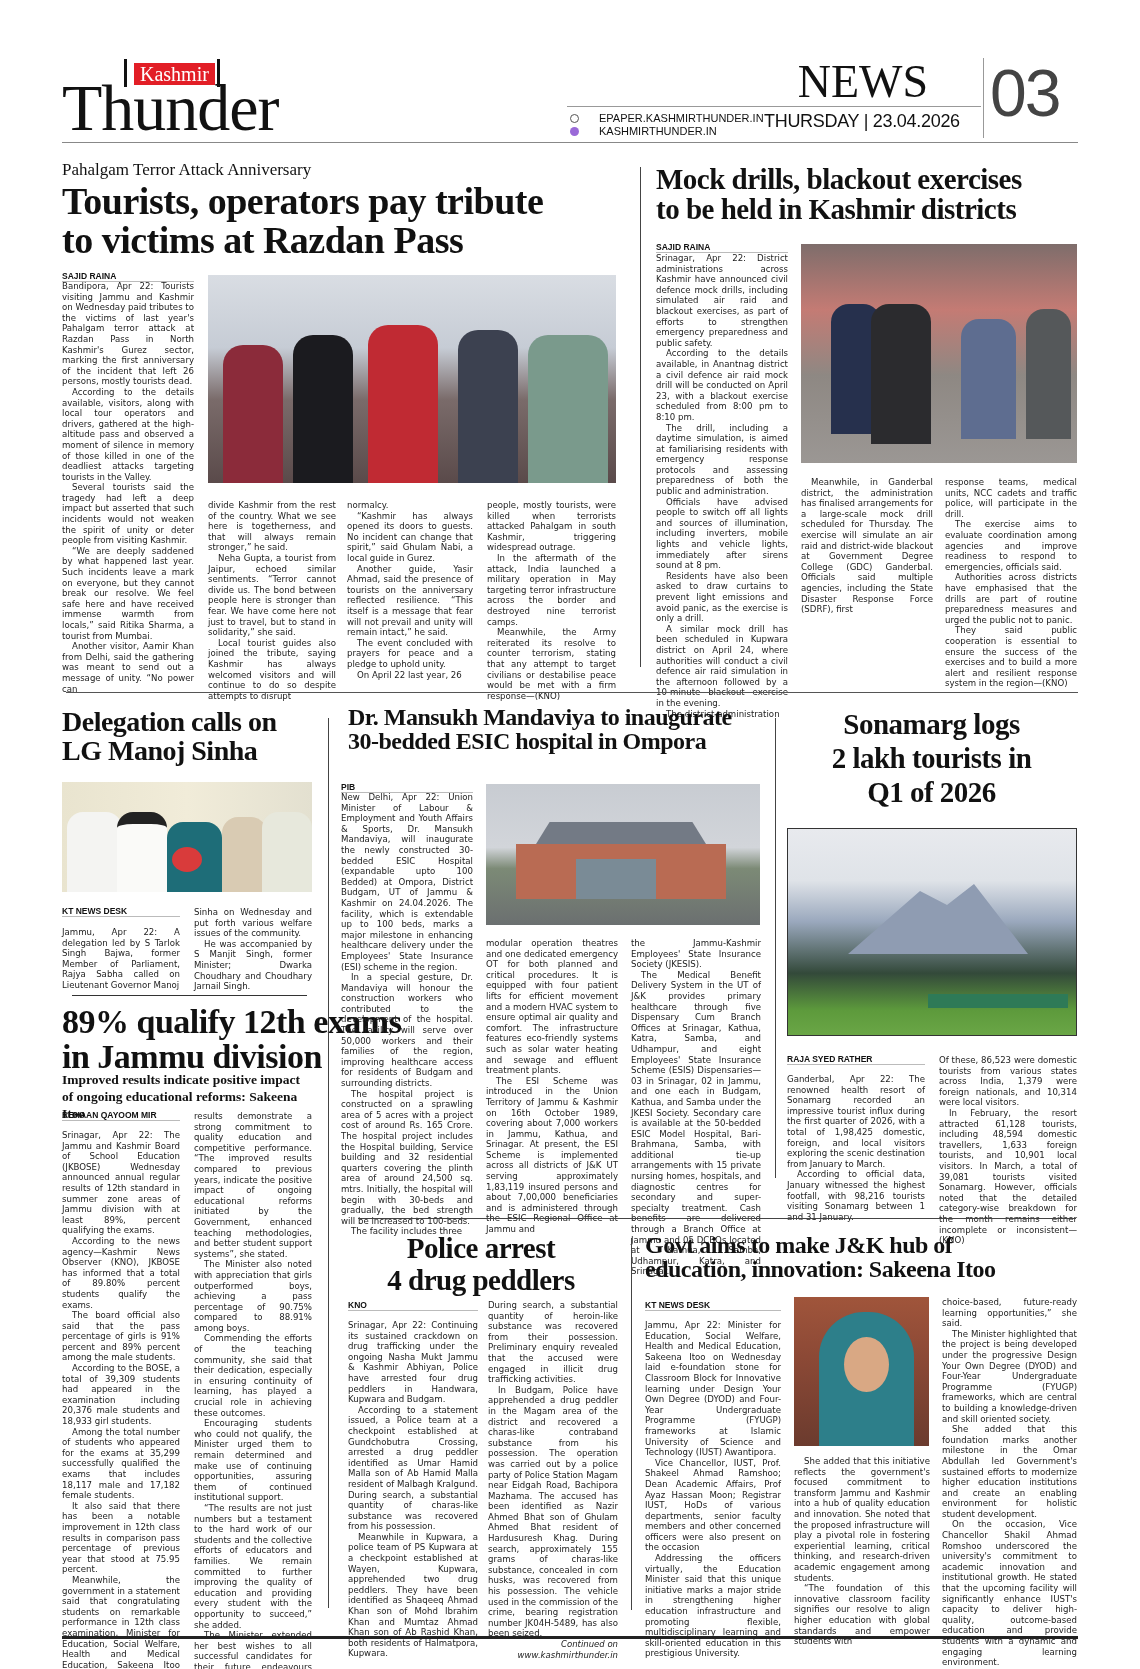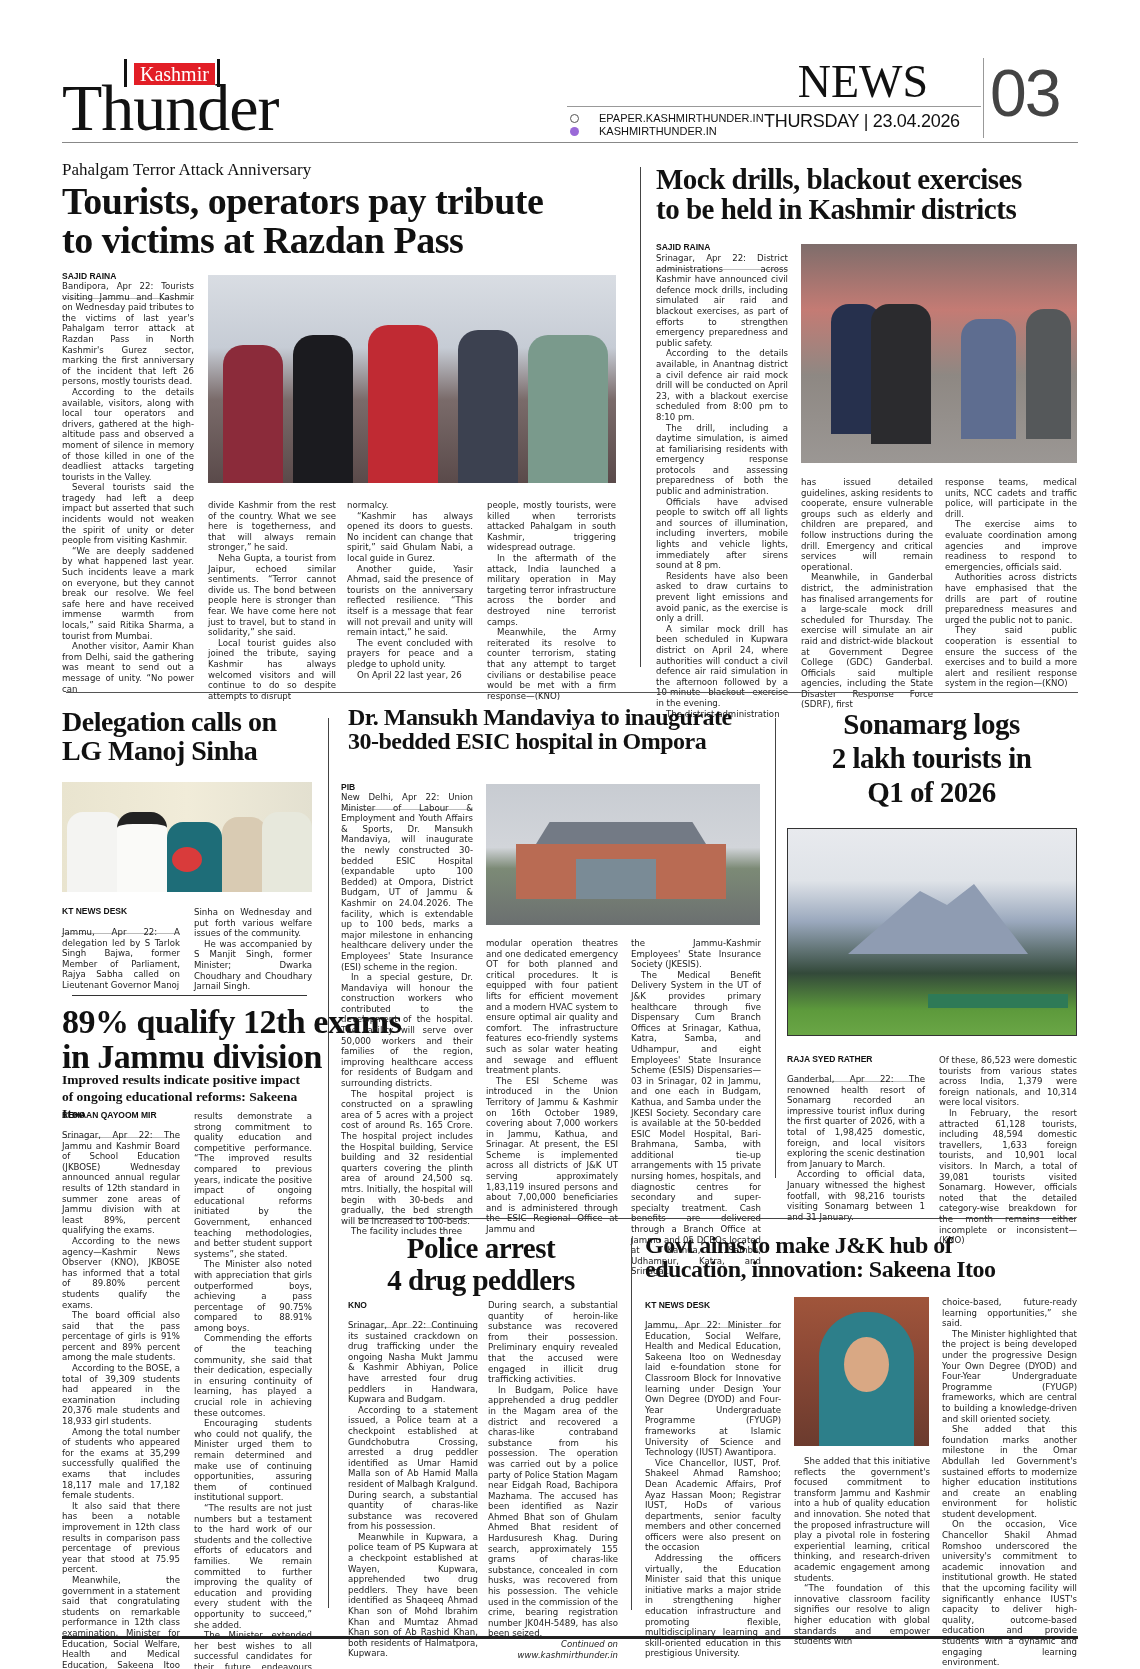--- a/index.html
+++ b/index.html
@@ -12,21 +12,21 @@
 .news-label{right:212px;top:58px;font-size:46px;line-height:48px;font-family:"Liberation Serif",serif}
 .page-num{left:990px;top:60px;font-size:66px;line-height:66px;color:#444;font-family:"Liberation Sans",sans-serif;font-weight:300;letter-spacing:-2px}
 .header-vsep{left:983px;top:58px;width:1px;height:80px;background:#999}
 .header-hline{left:567px;top:106px;width:414px;height:1px;background:#999}
 .weblinks{left:570px;top:112px;font-family:"Liberation Sans",sans-serif;font-size:11px;line-height:13px}
 .weblinks div{display:flex;align-items:center;gap:20px}
 .dateline{left:764px;top:111px;font-family:"Liberation Sans",sans-serif;font-size:18px;letter-spacing:-.3px}
 .top-rule{left:62px;top:142px;width:1016px;height:1px;background:#888}
 .kicker{font-size:17px;font-weight:normal}
 .h1{font-weight:bold;line-height:1.02;letter-spacing:-.5px}
-.byline{font-family:"Liberation Sans",sans-serif;font-size:8.5px;font-weight:bold;padding-bottom:17px;border-bottom:1px solid #bbb}
+.byline{font-family:"Liberation Sans",sans-serif;font-size:8.5px;font-weight:bold;padding-bottom:0;border-bottom:1px solid #bbb}
 .col{font-family:"DejaVu Sans",sans-serif;font-size:8.6px;line-height:10.6px;text-align:justify;color:#222}
 .col p{text-indent:10px}
 .col p.first{text-indent:0}
 .photo{overflow:hidden}
 .rule{background:#777;height:1px}
 .rule-thick{background:#222;height:3px}
 .vrule{background:#444;width:1px}
 .cont{font-family:"DejaVu Sans",sans-serif;font-size:8.5px;font-style:italic;text-align:right;line-height:11px}
 </style>
 </head>
@@ -109,21 +109,20 @@
 <div class="abs col" style="left:656px;top:253px;width:132px">
   <p class="first">Srinagar, Apr 22: District administrations across Kashmir have announced civil defence mock drills, including simulated air raid and blackout exercises, as part of efforts to strengthen emergency preparedness and public safety.</p>
     <p>According to the details available, in Anantnag district a civil defence air raid mock drill will be conducted on April 23, with a blackout exercise scheduled from 8:00 pm to 8:10 pm.</p>
     <p>The drill, including a daytime simulation, is aimed at familiarising residents with emergency response protocols and assessing preparedness of both the public and administration.</p>
     <p>Officials have advised people to switch off all lights and sources of illumination, including inverters, mobile lights and vehicle lights, immediately after sirens sound at 8 pm.</p>
     <p>Residents have also been asked to draw curtains to prevent light emissions and avoid panic, as the exercise is only a drill.</p>
     <p>A similar mock drill has been scheduled in Kupwara district on April 24, where authorities will conduct a civil defence air raid simulation in the afternoon followed by a 10-minute blackout exercise in the evening.</p>
     <p>The district administration</p>
 </div>
 <div class="abs col" style="left:801px;top:477px;width:132px">
-  <p class="first">has issued detailed guidelines, asking residents to cooperate, ensure vulnerable groups such as elderly and children are prepared, and follow instructions during the drill. Emergency and critical services will remain operational.</p>
     <p>Meanwhile, in Ganderbal district, the administration has finalised arrangements for a large-scale mock drill scheduled for Thursday. The exercise will simulate an air raid and district-wide blackout at Government Degree College (GDC) Ganderbal. Officials said multiple agencies, including the State Disaster Response Force (SDRF), first</p>
 </div>
 <div class="abs col" style="left:945px;top:477px;width:132px">
   <p class="first">response teams, medical units, NCC cadets and traffic police, will participate in the drill.</p>
     <p>The exercise aims to evaluate coordination among agencies and improve readiness to respond to emergencies, officials said.</p>
     <p>Authorities across districts have emphasised that the drills are part of routine preparedness measures and urged the public not to panic.</p>
     <p>They said public cooperation is essential to ensure the success of the exercises and to build a more alert and resilient response system in the region—(KNO)</p>
 </div>
 
 <div class="abs rule" style="left:66px;top:692px;width:1012px;background:#555"></div>

